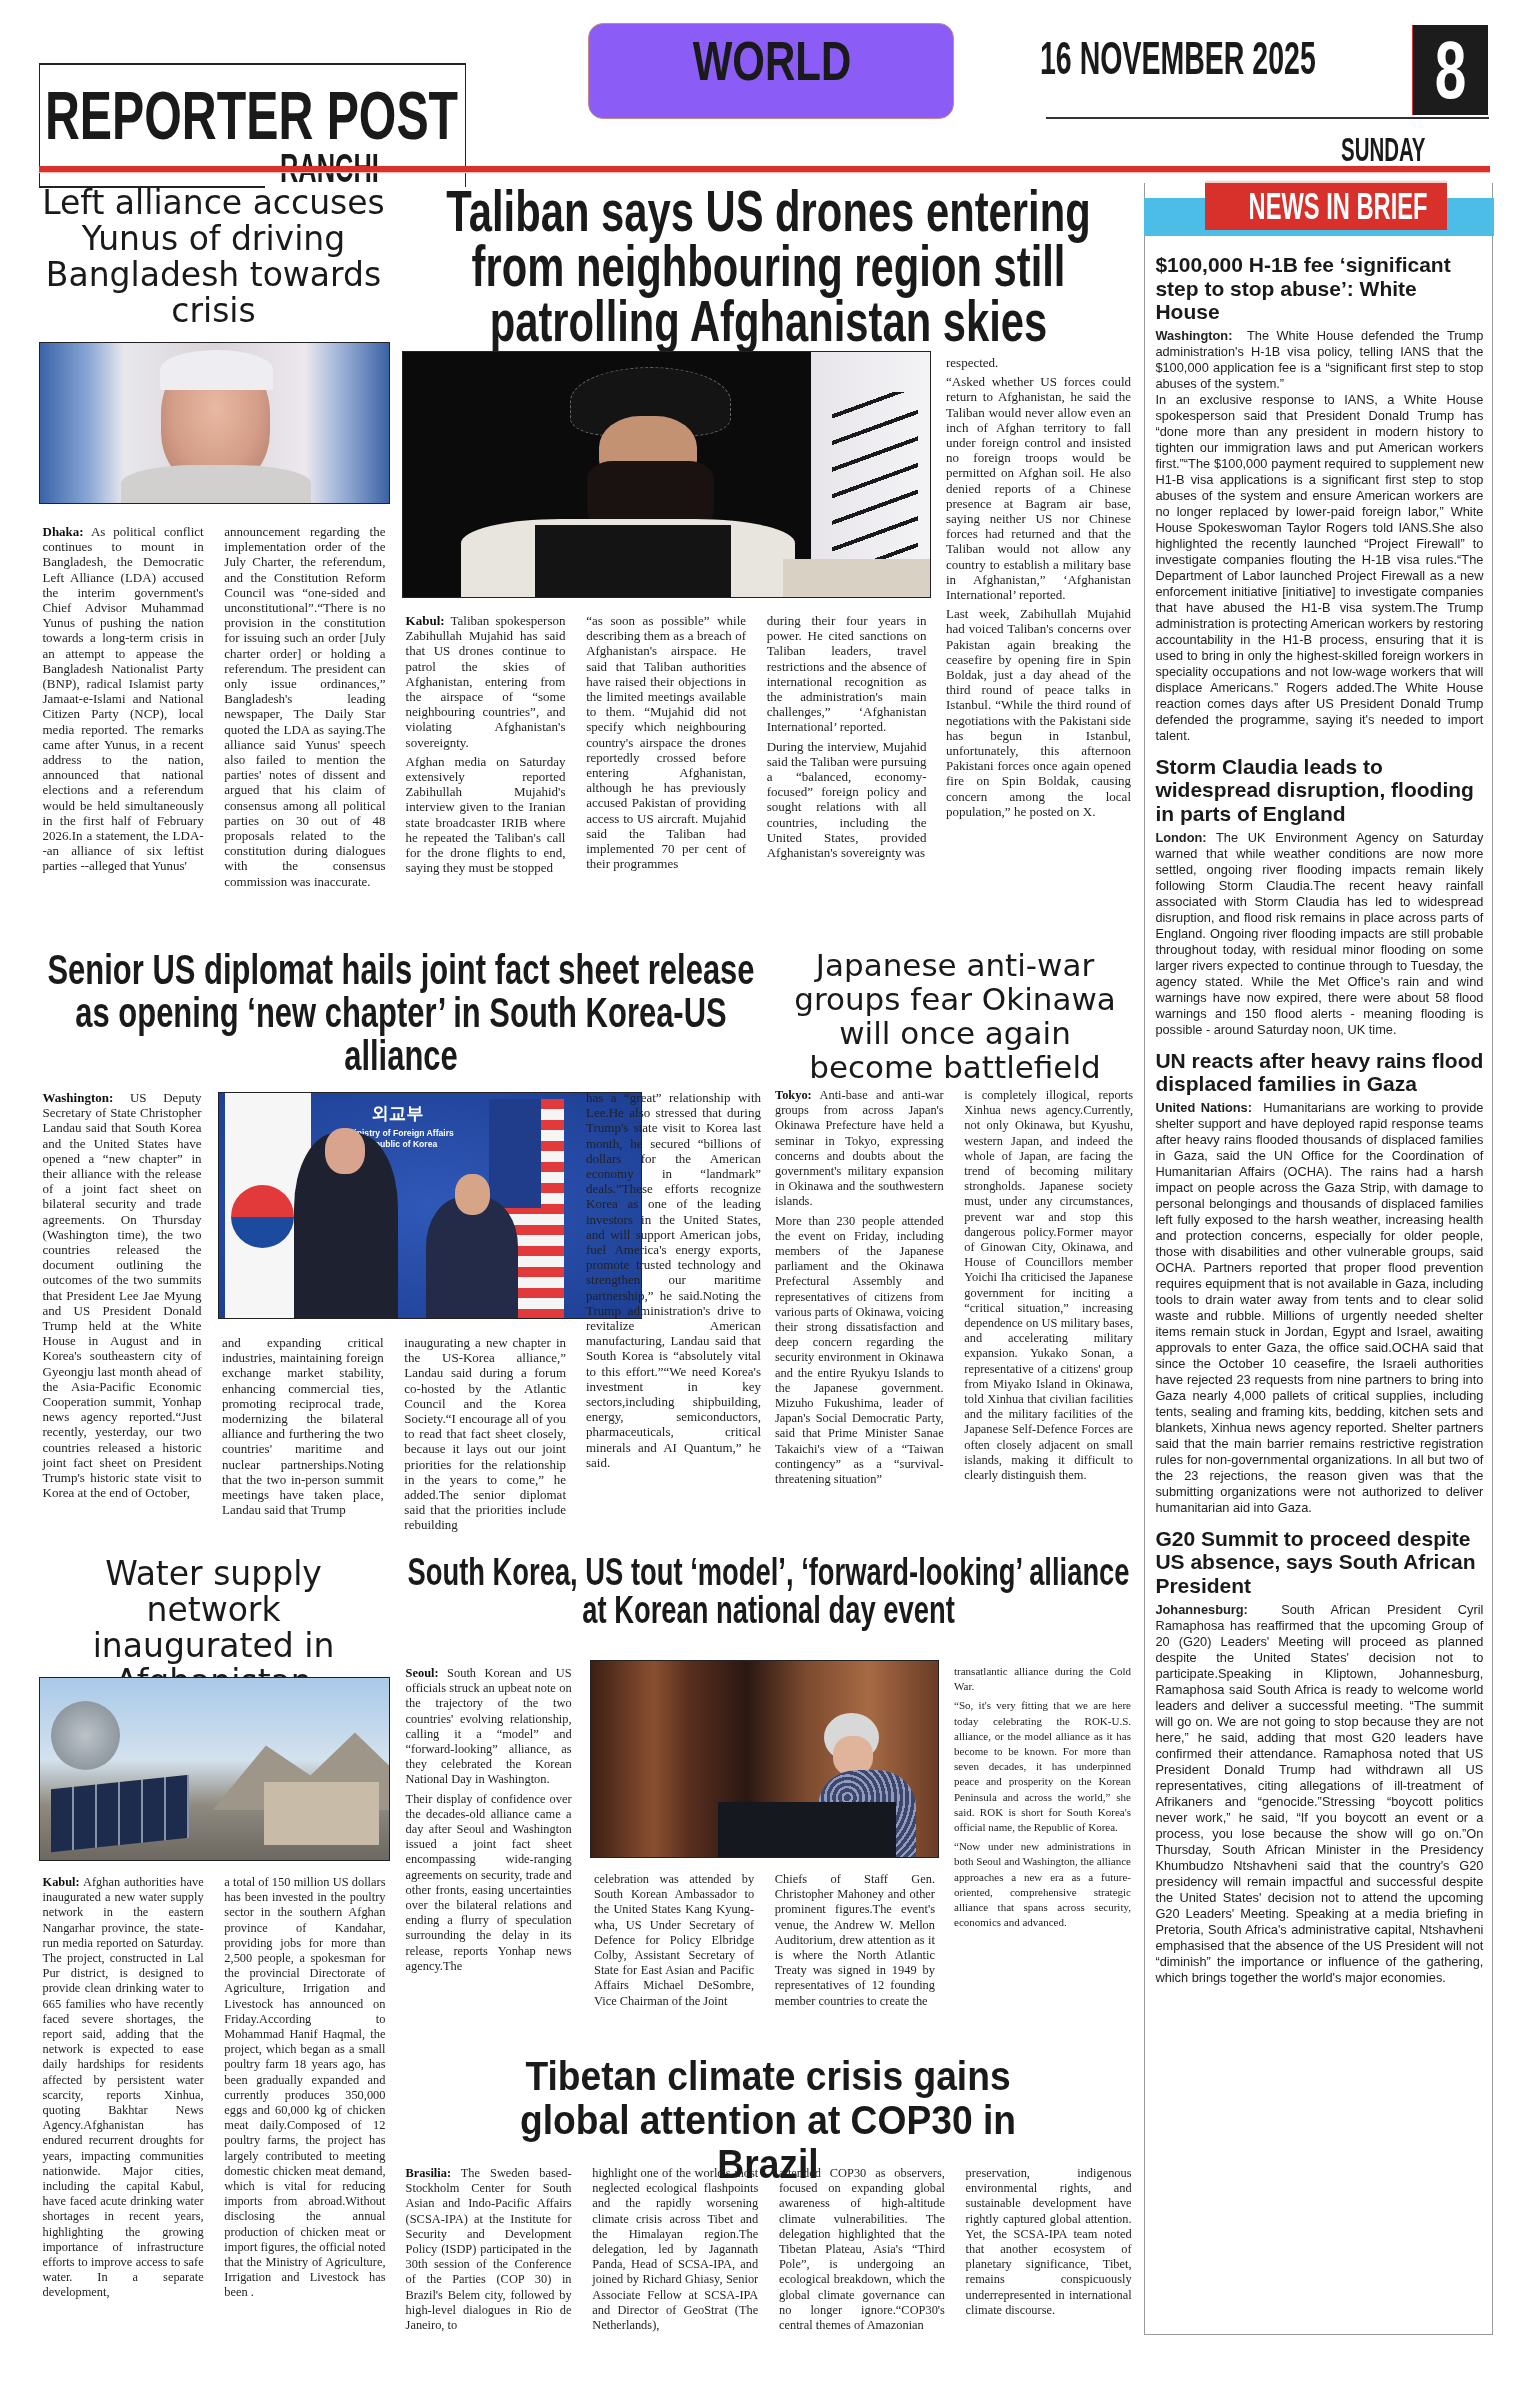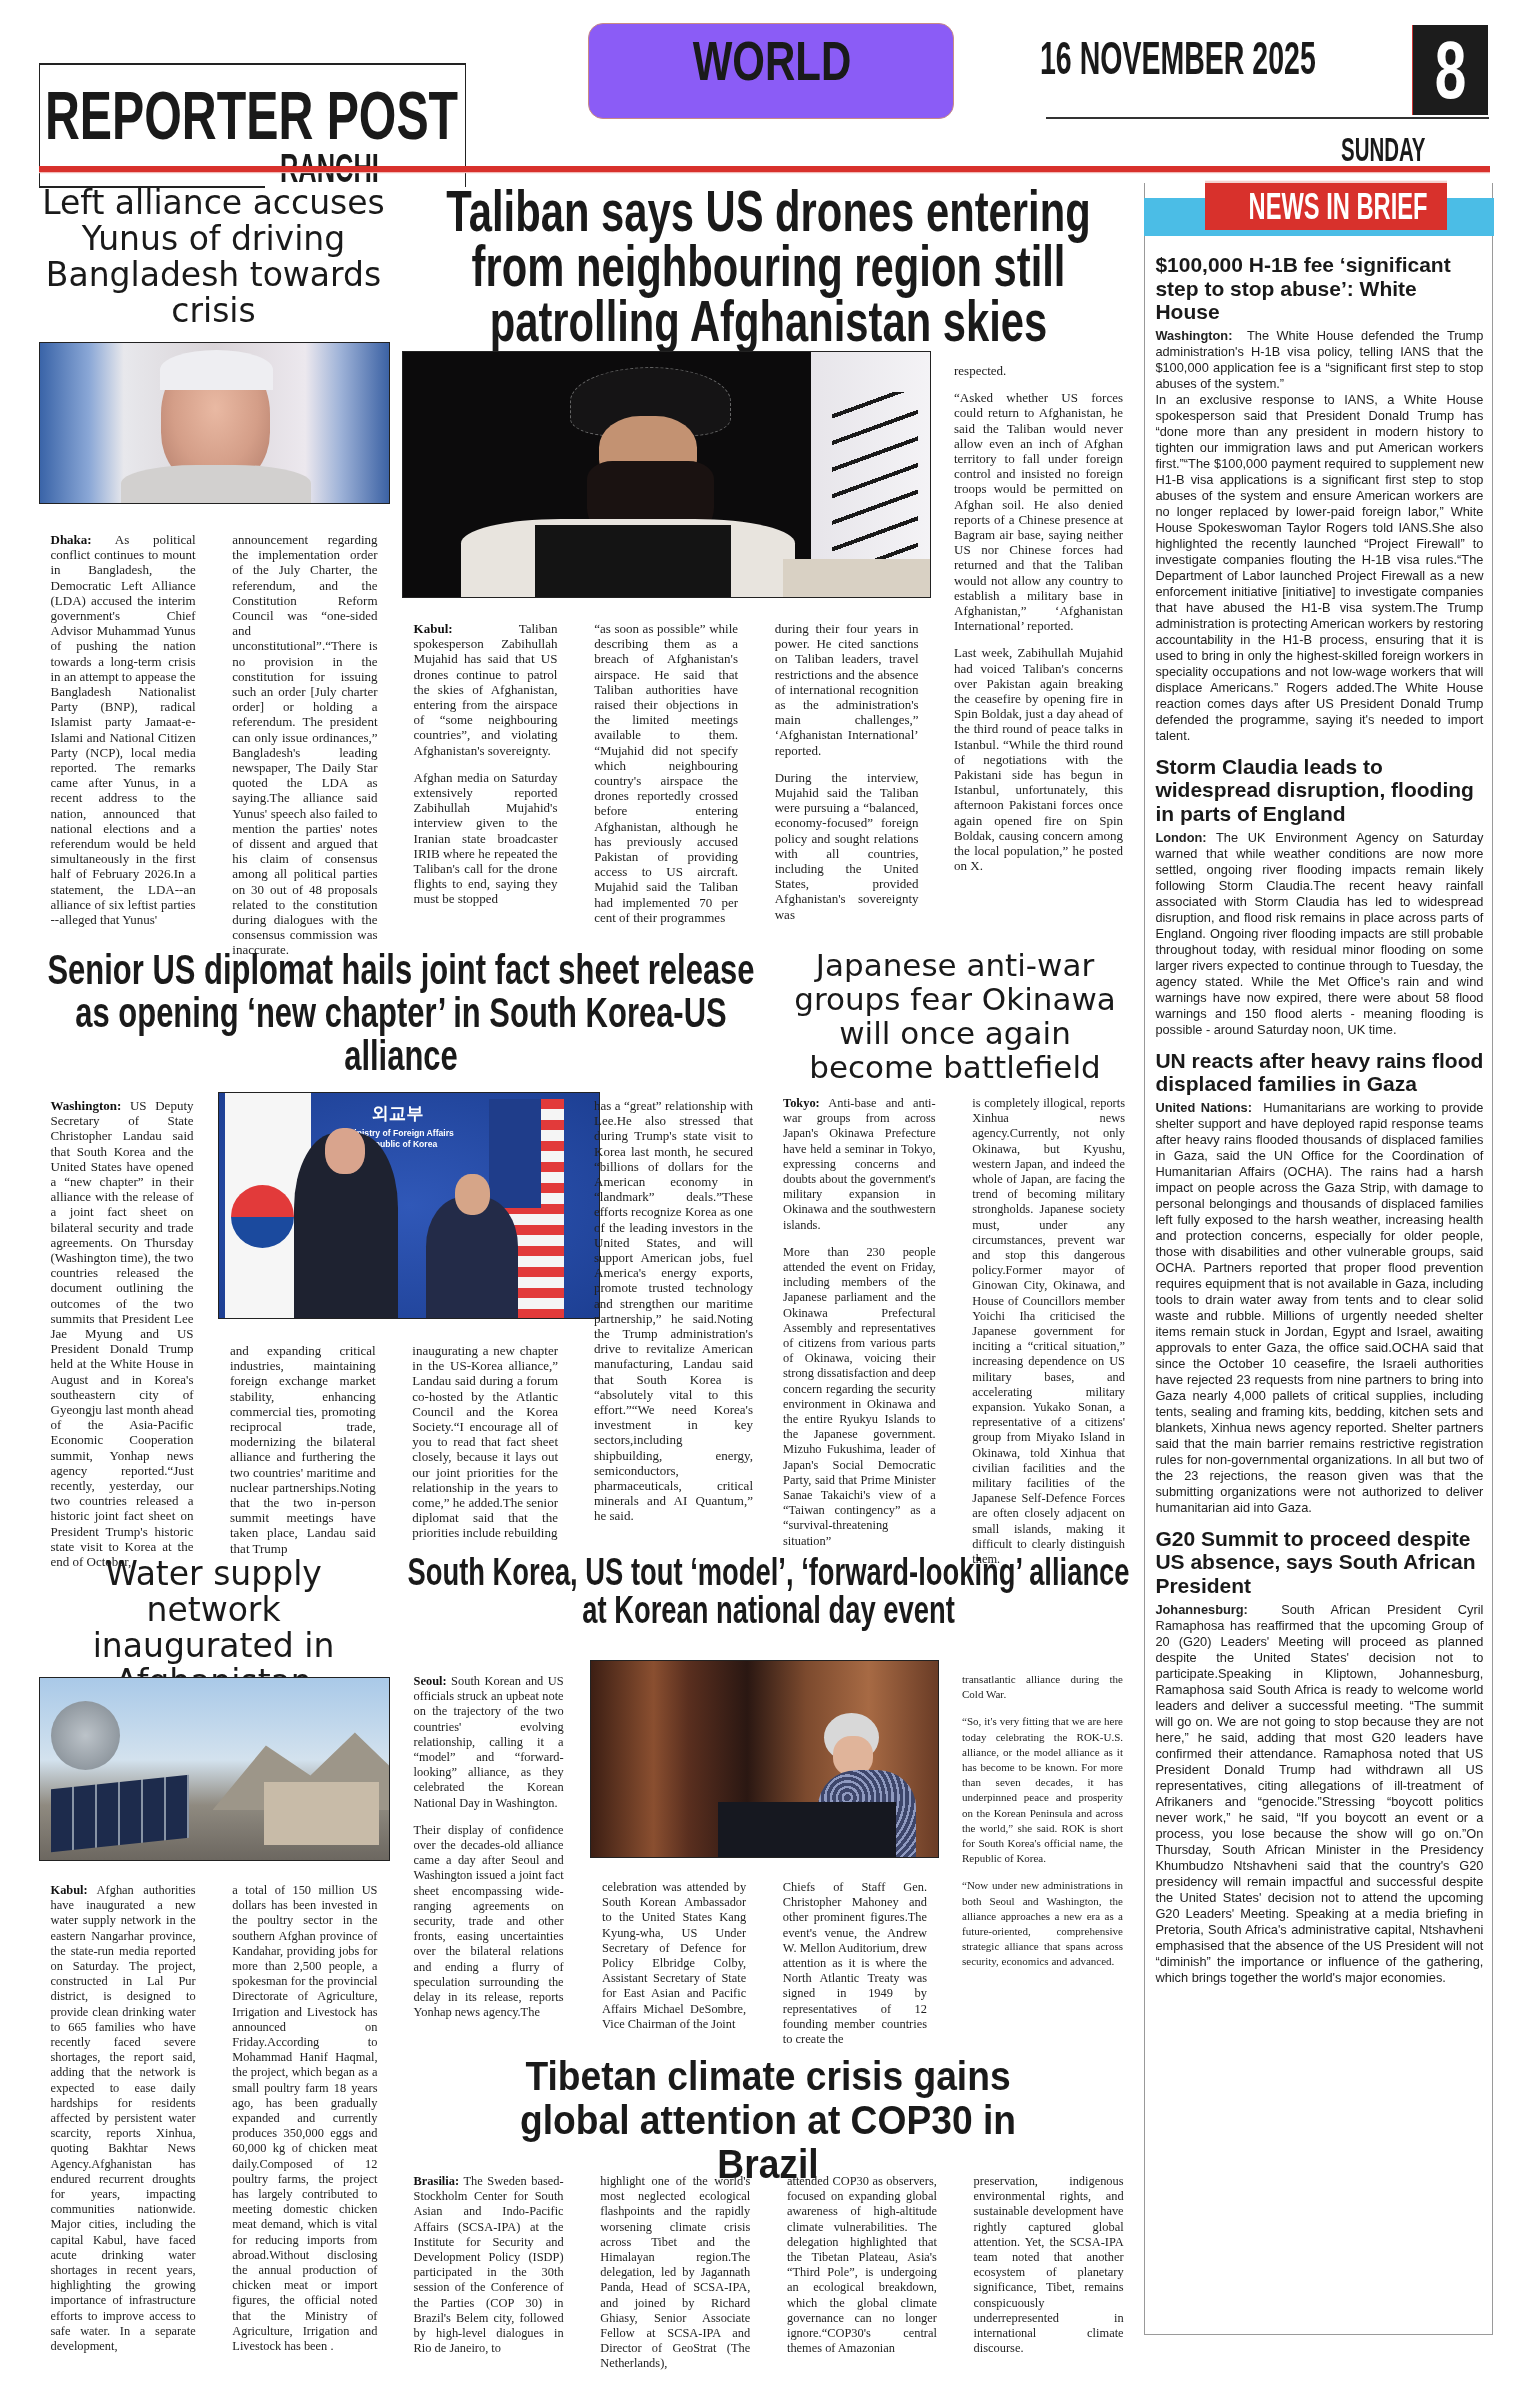--- a/index.html
+++ b/index.html
@@ -8,21 +8,21 @@
 .abs{position:absolute}
 .hl{font-family:"Liberation Sans","DejaVu Sans",sans-serif;font-weight:700;color:#1a1a1a;text-align:center;line-height:1.02}
 .hl-cond{font-family:"Liberation Sans","DejaVu Sans",sans-serif;font-weight:700;color:#1a1a1a;text-align:center;line-height:1;display:inline-block;transform:scaleX(0.72);transform-origin:center top;white-space:nowrap}
 .body{font-family:"Liberation Serif","DejaVu Serif",serif;font-size:13px;line-height:15.2px;text-align:justify;color:#222}
 .cols{display:flex;gap:12.7px}
 .cols > div{flex:1;min-width:0}
 .body b{font-weight:700;color:#111}
 .brief{font-family:"Liberation Sans","DejaVu Sans",sans-serif;font-size:12.8px;line-height:16px;text-align:justify;color:#222}
 .brief-h{font-family:"Liberation Sans","DejaVu Sans",sans-serif;font-weight:700;font-size:21px;line-height:23.6px;color:#1a1a1a;margin:8px 0 4.6px}
 .photo{position:absolute;overflow:hidden;border:1.2px solid #222}
-p.para{margin:12px}
+p.para{margin:4px}
 </style>
 </head>
 <body>
 
 <div class="abs" style="left:0;top:0;width:1525px;height:178px">
   <div class="abs" style="left:39px;top:25px;width:427px;height:124px;border-top:2.3px solid #222;border-left:1.2px solid #222;border-right:1.2px solid #222;margin-top:38px;">
     <div class="abs" style="left:4.6px;top:16px;width:518px;font-family:'Liberation Sans','DejaVu Sans',sans-serif;font-weight:700;font-size:68px;line-height:68px;color:#1a1a1a;transform:scaleX(0.71);transform-origin:left top;white-space:nowrap;">REPORTER POST</div>
     <div class="abs" style="left:240px;top:83px;font-family:'Liberation Sans','DejaVu Sans',sans-serif;font-weight:700;font-size:41px;line-height:41px;color:#1a1a1a;transform:scaleX(0.62);transform-origin:left top;white-space:nowrap;">RANCHI</div>
     <div class="abs" style="left:-1.2px;top:121px;width:226px;height:2.3px;background:#222"></div>
   </div>
@@ -93,21 +93,21 @@
   </div>
 </div>
 
 <div class="abs" style="left:35px;top:948px;width:731px;height:541px">
   <div style="text-align:center;width:731px">
     <div class="hl-cond" style="font-size:43px;line-height:43px;white-space:normal;width:990px;margin-left:-129px;transform:scaleX(0.72)">Senior US diplomat hails joint fact sheet release as opening ‘new chapter’ in South Korea-US alliance</div>
   </div>
   <div class="abs body" style="left:3.5px;top:138px;width:167px;">
     <p class="para"><b>Washington</b><b>:</b> <span>US Deputy Secretary of State Christopher Landau said that South Korea and the United States have opened a “new chapter” in their alliance with the release of a joint fact sheet on bilateral security and trade agreements. On Thursday (Washington time), the two countries released the document outlining the outcomes of the two summits that President Lee Jae Myung and US President Donald Trump held at the White House in August and in Korea's southeastern city of Gyeongju last month ahead of the Asia-Pacific Economic Cooperation summit, Yonhap news agency reported.“Just recently, yesterday, our two countries released a historic joint fact sheet on President Trump's historic state visit to Korea at the end of October,</span></p>
   </div>
-  <div class="photo" style="left:183px;top:144px;width:382px;height:227px;background:radial-gradient(#3058b8 0%,#1d3f93 100%)">
+  <div class="photo" style="left:183px;top:144px;width:424px;height:227px;background:radial-gradient(#3058b8 0%,#1d3f93 100%)">
     <div class="abs" style="left:5.8px;top:0;width:86px;height:227px;background:#f6f6f6"></div>
     <div class="abs" style="left:11.5px;top:92px;width:63px;height:63px;border-radius:50%;background:linear-gradient(180deg,#e23a3a 50%,#1b4a9e 50%)"></div>
     <div class="abs" style="left:270px;top:5.8px;width:75px;height:222px;background:repeating-linear-gradient(180deg,#e23a3a 0 10.4px,#f5f5f5 10.4px 21px)"></div>
     <div class="abs" style="left:270px;top:5.8px;width:52px;height:109px;background:#1f3d8a"></div>
     <div class="abs" style="left:115px;top:8px;width:127px;text-align:center;color:#fff;font-family:'DejaVu Sans',sans-serif;font-size:17.3px;font-weight:700">외교부</div>
     <div class="abs" style="left:98px;top:35px;width:167px;text-align:center;color:#fff;font-family:'Liberation Sans',sans-serif;font-size:8.6px;font-weight:700">Ministry of Foreign Affairs</div>
     <div class="abs" style="left:98px;top:46px;width:167px;text-align:center;color:#fff;font-family:'Liberation Sans',sans-serif;font-size:8.6px;font-weight:700">Republic of Korea</div>
     <div class="abs" style="left:75px;top:40px;width:104px;height:187px;border-radius:40% 40% 0 0;background:#1e2230"></div>
     <div class="abs" style="left:106px;top:35px;width:40px;height:46px;border-radius:45%;background:#d9a48d"></div>
     <div class="abs" style="left:207px;top:104px;width:92px;height:124px;border-radius:40% 40% 0 0;background:#232b48"></div>

